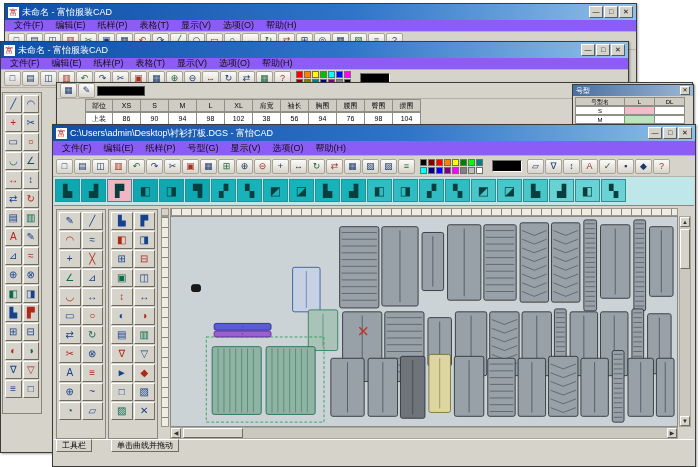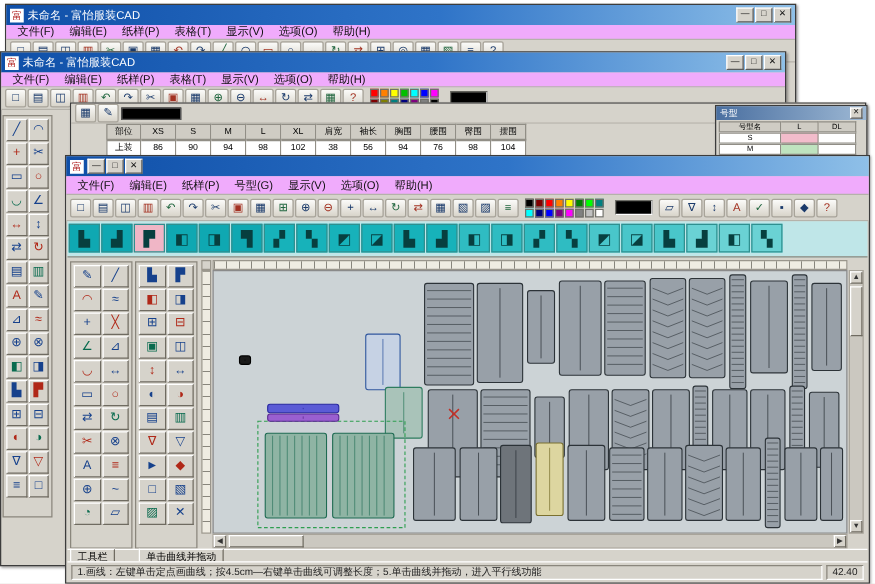--- a/index.html
+++ b/index.html
@@ -8,21 +8,21 @@
 
   .win{position:absolute;background:#d6d3cb;border:1px solid #3c3c3c;box-shadow:1px 1px 2px rgba(0,0,0,.35);}
   .titlebar{height:16px;background:linear-gradient(90deg,#0f4fa8 0%,#2f74c8 55%,#8fc0e8 100%);display:flex;align-items:center;gap:3px;padding:0 3px;color:#fff;}
   .titlebar.small{height:11px;background:linear-gradient(90deg,#4a6fa0,#9db8d4);}
   .app-icon{width:11px;height:11px;background:#fff;color:#b02020;font-size:8px;line-height:11px;text-align:center;flex:0 0 auto;}
   .title-text{font-size:9px;white-space:nowrap;overflow:hidden;flex:1;}
   .titlebar.small .title-text{font-size:7px;}
   .win-btns{display:flex;gap:1px;flex:0 0 auto;}
   .win-btn{width:14px;height:12px;background:#d6d3cb;border:1px solid;border-color:#fff #5a5a5a #5a5a5a #fff;font-size:7px;line-height:10px;text-align:center;color:#111;}
   .titlebar.small .win-btn{width:10px;height:9px;line-height:7px;font-size:6px;}
-  .menubar{height:12px;display:flex;align-items:center;font-size:9px;color:#111;background:#f0abfc;border-bottom:1px solid #b5b2aa;padding-left:3px;}
+  .menubar{height:12px;display:flex;align-items:center;font-size:9px;color:#111;background:#8b5cf6;border-bottom:1px solid #b5b2aa;padding-left:3px;}
   .menu-item{padding:0 6px;white-space:nowrap;}
   .toolbar{height:18px;display:flex;align-items:center;gap:1px;padding:1px 3px;background:#d6d3cb;border-bottom:1px solid #b5b2aa;}
   .tbtn{flex:0 0 auto;width:17px;height:15px;background:linear-gradient(#fbfbf9,#d8d4ca);border:1px solid #a8a49a;border-radius:2px;font-size:9px;line-height:13px;text-align:center;color:#1a3a6b;overflow:hidden;}
   .tbtn:nth-child(4n){color:#a33222;}
   .tbtn:nth-child(5n){color:#20663f;}
   .palette{display:grid;grid-template-columns:repeat(8,7px);grid-auto-rows:7px;gap:1px;margin:0 4px;flex:0 0 auto;}
   .palette.narrow{grid-template-columns:repeat(7,7px);}
   .swatch-cell{border:1px solid #70706a;}
   .cur-swatch{width:30px;height:12px;border:1px solid;border-color:#70706a #fff #fff #70706a;margin:0 4px;flex:0 0 auto;}
   .client{position:absolute;left:1px;right:1px;bottom:1px;background:#d6d3cb;}
@@ -287,20 +287,21 @@
         <span class="spec-cell">M</span>
         <span class="spec-cell" style="background: rgb(191, 227, 191);"></span>
         <span class="spec-cell"></span>
       </div>
     </div>
   </div>
 
   <div class="win" style="left:52px;top:124px;width:644px;height:343px;z-index:5;">
     <div class="titlebar">
       <span class="app-icon">富</span>
+      <span class="title-text">C:\Users\admin\Desktop\衬衫打板.DGS - 富怡CAD</span>
       <span class="win-btns">
         <span class="win-btn">—</span>
         <span class="win-btn">□</span>
         <span class="win-btn">✕</span>
       </span>
     </div>
     <div class="menubar" style="height:15px;">
 
     <span class="menu-item">文件(F)</span>
         <span class="menu-item">编辑(E)</span>
@@ -776,19 +777,15 @@
       <span class="scroll-arrow">◀</span>
       <span class="hthumb"></span>
       <span class="spacer"></span>
       <span class="scroll-arrow">▶</span>
     </div>
 
     <div class="stubrow" style="top:314px;"></div>
     <span class="stub" style="left:3px;top:314px;">工具栏</span>
     <span class="stub" style="left:58px;top:314px;">单击曲线并拖动</span>
 
-    <div class="statusbar">
-      <span class="status-panel grow">1.画线：左键单击定点画曲线；按4.5cm—右键单击曲线可调整长度；5.单击曲线并拖动，进入平行线功能</span>
-      <span class="status-panel">42.40</span>
-    </div>
   </div>
 
 </div>
 
 </body></html>

